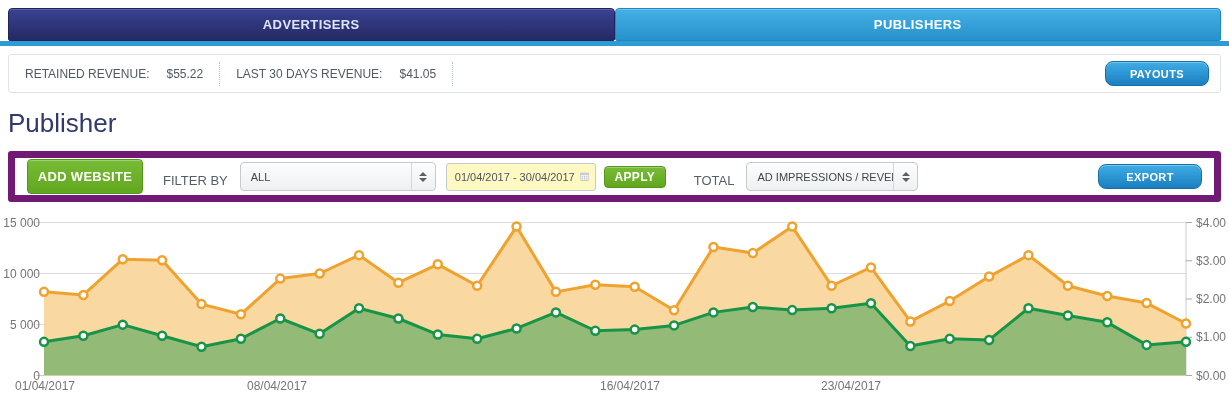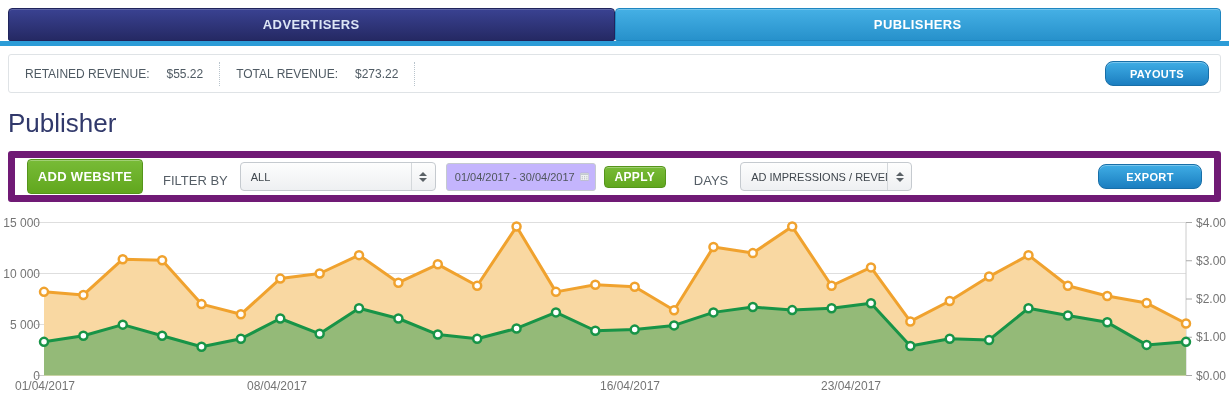--- a/index.html
+++ b/index.html
@@ -47,21 +47,21 @@
   .select .sel-text { padding:0 8px 0 10px; flex:1; white-space:nowrap; overflow:hidden; }
   .spinner { width:24px; align-self:stretch; border-left:1px solid #d4d8db;
     display:flex; flex-direction:column; align-items:center; justify-content:center; gap:2px; }
   .spinner i { display:block; width:0; height:0; border-left:4px solid transparent;
     border-right:4px solid transparent; }
   .spinner .up { border-bottom:4px solid #5a6166; }
   .spinner .dn { border-top:4px solid #5a6166; }
   .sel-filter { width:196px; }
   .sel-graph { width:172px; margin-right:10px; }
   .date-field { display:flex; align-items:center; gap:5px; width:150px; height:28px;
-    margin-left:10px; padding:0 6px 0 8px; background:#c4b5fd; border:1px solid #c5cacf;
+    margin-left:10px; padding:0 6px 0 8px; background:#fef9c3; border:1px solid #c5cacf;
     border-radius:3px; font-size:11px; color:#4f565c; white-space:nowrap; cursor:pointer; }
   .toolbar .btn-blue { margin-left:auto; }
 
   
   .chart-wrap { margin-top:5px; }
 </style>
 </head>
 <body>
 
 <div class="tabs-row">
@@ -69,22 +69,22 @@
   <div class="tab tab-active">PUBLISHERS</div>
 </div>
 <div class="tab-strip"></div>
 
 <div class="summary">
   <div class="stat">
     <span>RETAINED REVENUE:</span>
     <span>$55.22</span>
   </div>
   <div class="stat">
-    <span>TOTAL REVENUE:</span>
-    <span>$273.22</span>
+    <span>LAST 30 DAYS REVENUE:</span>
+    <span>$41.05</span>
   </div>
   <div class="btn-blue">PAYOUTS</div>
 </div>
 
 <h1 class="page-title">Publisher</h1>
 
 <div class="toolbar">
   <div class="btn-green btn-add">ADD WEBSITE</div>
   <span class="tb-label">FILTER BY</span>
   <div class="select sel-filter">
@@ -103,21 +103,21 @@
         <rect x="3" y="7" width="2" height="2"></rect>
           <rect x="7" y="7" width="2" height="2"></rect>
           <rect x="11" y="7" width="2" height="2"></rect>
         <rect x="3" y="10.5" width="2" height="2"></rect>
           <rect x="7" y="10.5" width="2" height="2"></rect>
           <rect x="11" y="10.5" width="2" height="2"></rect>
       </g>
     </svg>
   </div>
   <div class="btn-green btn-apply">APPLY</div>
-  <span class="tb-label" style="margin-left:28px;">DAYS</span>
+  <span class="tb-label" style="margin-left:28px;">TOTAL</span>
   <div class="select sel-graph">
     <span class="sel-text">AD IMPRESSIONS / REVENUE</span>
     <span class="spinner">
         <i class="up"></i>
         <i class="dn"></i>
       </span>
   </div>
   <div class="btn-blue">EXPORT</div>
 </div>
 

